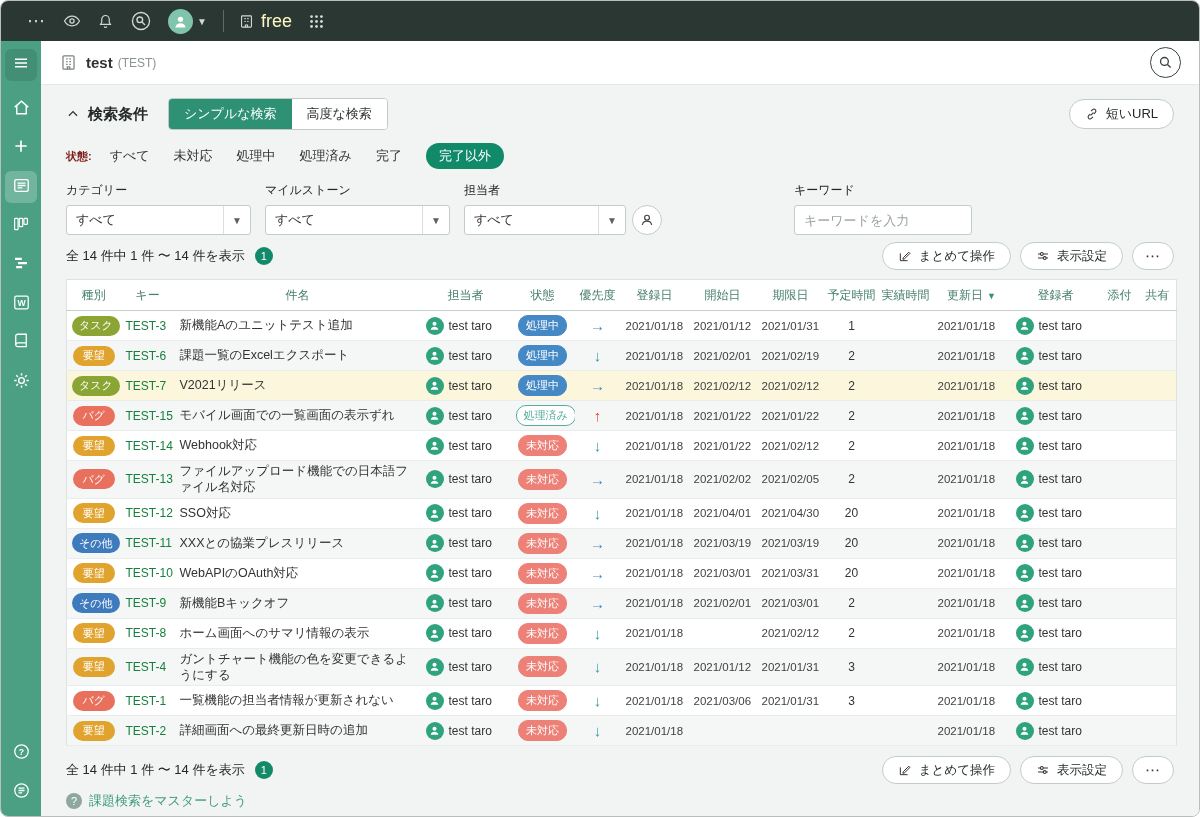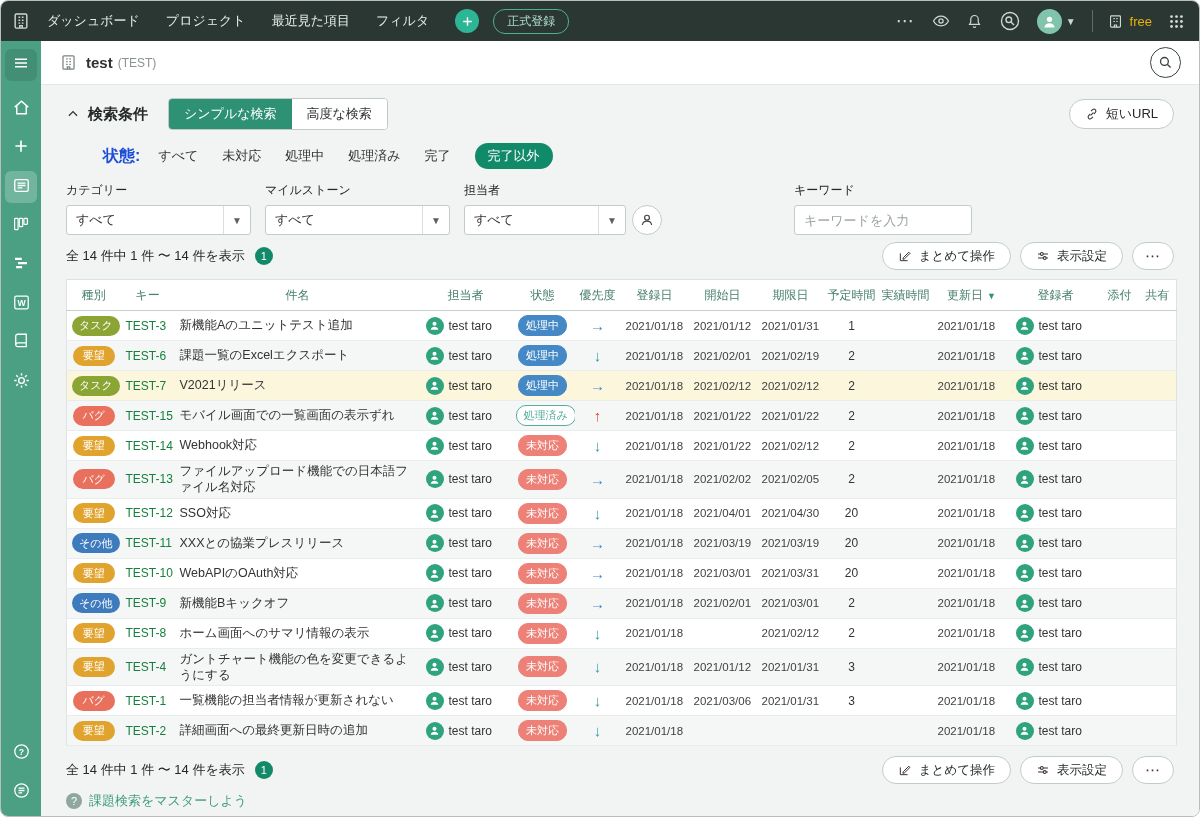--- a/index.html
+++ b/index.html
@@ -11,21 +11,21 @@
   .tb-left, .tb-right { display:flex; align-items:center; }
   .tb-logo { width:22px; height:22px; margin-right:14px; display:flex; align-items:center; }
   .tb-link { color:#e6edea; font-size:13px; margin-right:26px; cursor:pointer; white-space:nowrap; }
   .tb-plus { width:24px; height:24px; border-radius:50%; background:#2db695; color:#fff; border:none; font-size:17px; line-height:22px; text-align:center; margin-right:14px; cursor:pointer; display:flex; align-items:center; justify-content:center; }
   .tb-badge { border:1px solid #4fae95; color:#aedcce; border-radius:12px; padding:3px 13px; font-size:12px; }
   .tb-icon { margin-left:16px; display:flex; align-items:center; cursor:pointer; }
   .tb-more { color:#cfd8d4; font-size:18px; letter-spacing:2px; }
   .tb-avatar { width:25px; height:25px; border-radius:50%; background:#7fc4ab; display:flex; align-items:center; justify-content:center; }
   .tb-caret { color:#cfd8d4; font-size:10px; margin-left:4px; }
   .tb-sep { width:1px; height:22px; background:rgba(255,255,255,.25); margin:0 14px 0 16px; }
-  .tb-plan { color:#eab308; font-size:13px; margin-left:6px; }
+  .tb-plan { color:#fef9c3; font-size:18px; margin-left:6px; }
 
   
   .app { display:flex; height:777px; }
   .sidebar { width:40px; background:#4ba084; display:flex; flex-direction:column; align-items:center; padding:8px 0 10px; flex-shrink:0; }
   .sb-item { width:32px; height:32px; margin-bottom:7px; border-radius:6px; display:flex; align-items:center; justify-content:center; cursor:pointer; }
   .sb-item.hamb { background:rgba(0,0,0,.10); margin-bottom:12px; }
   .sb-item.active { background:rgba(255,255,255,.22); }
   .sb-bottom { margin-top:auto; display:flex; flex-direction:column; align-items:center; }
   main { flex:1; display:flex; flex-direction:column; overflow:hidden; }
 
@@ -42,21 +42,21 @@
   .search-head { display:flex; align-items:center; margin-bottom:13px; }
   .collapse { display:flex; align-items:center; cursor:pointer; margin-right:20px; }
   .collapse .ttl { font-size:15px; font-weight:bold; color:#22282 5; color:#232825; margin-left:8px; }
   .tabs { display:flex; border:1px solid #bfcac5; border-radius:4px; overflow:hidden; background:#fff; }
   .tab { padding:6px 15px; font-size:13px; color:#2e332f; cursor:pointer; background:#fff; }
   .tab.active { background:#2e9173; color:#fff; }
   .head-actions { margin-left:auto; display:flex; gap:10px; }
   .pill-btn { display:inline-flex; align-items:center; gap:7px; height:30px; padding:0 15px; background:#fff; border:1px solid #c2ccc8; border-radius:16px; font-size:13px; color:#232825; cursor:pointer; white-space:nowrap; }
 
   .status-row { display:flex; align-items:center; margin-bottom:13px; }
-  .status-label { font-size:16px; font-weight:bold; color:#1d4ed8; margin-right:18px;margin-left:37px; }
+  .status-label { font-size:11px; font-weight:bold; color:#7f1d1d; margin-right:18px; }
   .status-opt { font-size:13px; color:#333; margin-right:24px; cursor:pointer; }
   .status-opt.selected { background:#108a69; color:#fff; padding:4px 13px; border-radius:14px; margin-right:0; }
 
   .filters-row { display:flex; align-items:flex-end; gap:14px; margin-bottom:7px; }
   .filter .f-label { font-size:12px; color:#232825; margin-bottom:6px; }
   .select { width:185px; height:30px; background:#fff; border:1px solid #c2ccc8; border-radius:3px; display:flex; align-items:center; padding:0 0 0 9px; font-size:13px; color:#333; cursor:pointer; }
   .select.narrow { width:162px; }
   .caret { margin-left:auto; border-left:1px solid #d9dfdc; color:#5a615e; font-size:10px; height:100%; display:flex; align-items:center; padding:0 8px; }
   .round-btn { width:30px; height:30px; border-radius:50%; background:#fff; border:1px solid #c2ccc8; display:flex; align-items:center; justify-content:center; cursor:pointer; margin-left:-4px; }
   .kw-input { width:178px; height:30px; border:1px solid #c2ccc8; border-radius:3px; padding:0 9px; font-size:13px; color:#333; font-family:inherit; }
@@ -93,40 +93,20 @@
   .footer-help { display:flex; align-items:center; gap:7px; margin-top:2px; }
   .help-q { width:16px; height:16px; border-radius:50%; background:#8fa89f; color:#fff; font-size:11px; display:flex; align-items:center; justify-content:center; }
   .help-link { font-size:13px; color:#3f9c7d; cursor:pointer; }
 </style>
 </head>
 <body>
 
 <div class="window">
 
   <div class="topbar">
-    <div class="tb-left">
-      <span class="tb-logo">
-        <svg viewBox="0 0 24 24" width="20" height="20" fill="none" stroke="#cfd8d4" stroke-width="1.7">
-          <rect x="5" y="3.5" width="14" height="17" rx="1.5"></rect>
-          <path d="M9 7.5h2M13 7.5h2M9 11h2M13 11h2M9 14.5h2M13 14.5h2M10.5 20.5v-3h3v3"></path>
-        </svg>
-      </span>
-      <nav style="display:flex;align-items:center;">
-          <span class="tb-link">ダッシュボード</span>
-          <span class="tb-link">プロジェクト</span>
-          <span class="tb-link">最近見た項目</span>
-          <span class="tb-link">フィルタ</span>
-        </nav>
-      <button class="tb-plus">
-        <svg viewBox="0 0 24 24" width="13" height="13" stroke="#fff" stroke-width="2.6" fill="none">
-            <path d="M12 4v16M4 12h16"></path>
-          </svg>
-      </button>
-      <span class="tb-badge">正式登録</span>
-    </div>
     <div class="tb-right">
       <span class="tb-icon tb-more">⋯</span>
       <span class="tb-icon">
         <svg viewBox="0 0 24 24" width="18" height="18" fill="none" stroke="#cfd8d4" stroke-width="1.7">
           <path d="M2 12s3.8-6.5 10-6.5S22 12 22 12s-3.8 6.5-10 6.5S2 12 2 12z"></path>
             <circle cx="12" cy="12" r="2.8"></circle>
         </svg>
       </span>
       <span class="tb-icon">
         <svg viewBox="0 0 24 24" width="17" height="17" fill="none" stroke="#cfd8d4" stroke-width="1.7">

